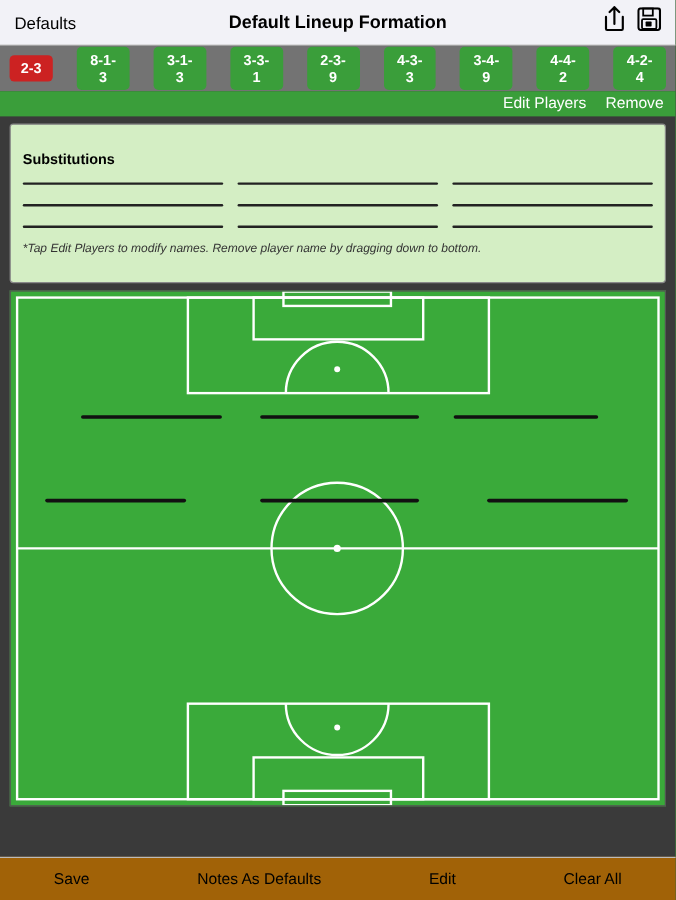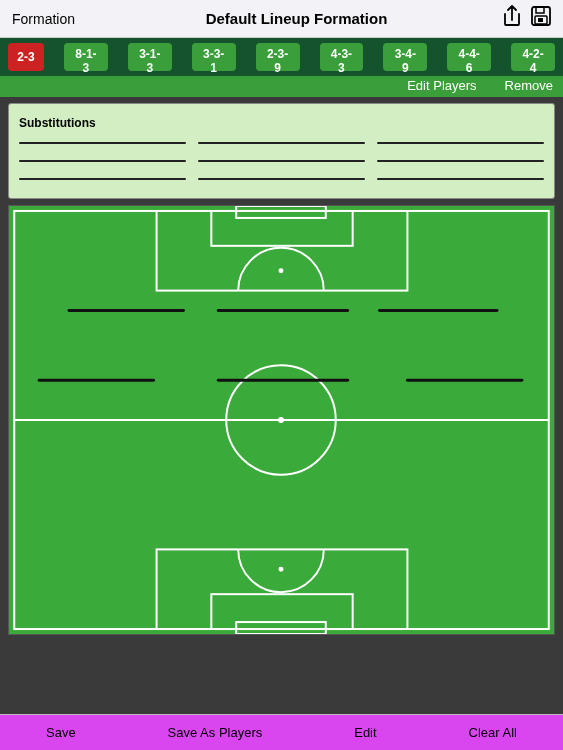--- a/index.html
+++ b/index.html
@@ -21,41 +21,41 @@
       height: 38px;
       border-bottom: 1px solid #ccc;
     }
     .header-title {
       font-size: 15px;
       font-weight: 600;
       color: #000;
       position: absolute;
       left: 50%;
       transform: translateX(-50%);
-      margin-left: 15px;
     }
     .header-left {
       font-size: 14px;
       color: #000;
     }
     .header-icons {
       display: flex;
       gap: 10px;
       align-items: center;
     }
     .header-icon {
       font-size: 18px;
       color: #000;
       cursor: pointer;
     }
 
     
     .tabs-bar {
-      background: #14532d;
-      display: flex;
+      background: #737373;
+      display: flex;
+      align-items: center;
       padding: 5px 8px;
       gap: 20px;
       height: 38px;
     }
     .tab {
       padding: 4px 8px;
       border-radius: 4px;
       font-size: 12px;
       font-weight: 600;
       color: #fff;
@@ -69,36 +69,36 @@
       background: #cc2222;
       color: #fff;
     }
 
     
     .action-row {
       background: #3a9e3a;
       display: flex;
       justify-content: flex-end;
       padding: 2px 10px 4px;
-      gap: 28px;
+      gap: 16px;
     }
     .action-btn {
       font-size: 13px;
       color: #fff;
       cursor: pointer;
       font-weight: 500;
     }
 
     
     .substitutions-box {
       background: #d4eec4;
       border: 1.5px solid #888;
       margin: 6px 8px;
       border-radius: 3px;
-      padding: 12px 10px;
+      padding: 22px 10px;
     }
     .sub-title {
       font-size: 12px;
       font-weight: 700;
       color: #000;
       margin-bottom: 6px;
     }
     .sub-lines {
       display: flex;
       flex-direction: column;
@@ -132,21 +132,21 @@
       overflow: hidden;
     }
 
     .field-svg {
       width: 100%;
       height: 100%;
     }
 
     
     .bottom-bar {
-      background: #d946ef;
+      background: #a16207;
       display: flex;
       justify-content: space-around;
       align-items: center;
       height: 36px;
       border-top: 1px solid #bbb;
       position: absolute;
       bottom: 0;
       left: 0;
       right: 0;
     }
@@ -157,21 +157,21 @@
       font-weight: 500;
       background: none;
       border: none;
       padding: 4px 8px;
     }
   </style>
 </head>
 <body>
 
 <div class="header">
-  <span class="header-left">Formation</span>
+  <span class="header-left">Defaults</span>
   <span class="header-title">Default Lineup Formation</span>
   <div class="header-icons">
     <span class="header-icon">
       <svg width="18" height="22" viewBox="0 0 18 22" fill="none" xmlns="http://www.w3.org/2000/svg">
         <path d="M9 1V15M9 1L5 5M9 1L13 5" stroke="black" stroke-width="1.8" stroke-linecap="round" stroke-linejoin="round"></path>
         <path d="M2 9V19C2 19.55 2.45 20 3 20H15C15.55 20 16 19.55 16 19V9" stroke="black" stroke-width="1.8" stroke-linecap="round"></path>
       </svg>
     </span>
     <span class="header-icon">
       <svg width="20" height="20" viewBox="0 0 20 20" fill="none" xmlns="http://www.w3.org/2000/svg">
@@ -185,21 +185,21 @@
 </div>
 
 <div class="tabs-bar">
   <button class="tab active">2-3</button>
   <button class="tab">8-1-3</button>
   <button class="tab">3-1-3</button>
   <button class="tab">3-3-1</button>
   <button class="tab">2-3-9</button>
   <button class="tab">4-3-3</button>
   <button class="tab">3-4-9</button>
-  <button class="tab">4-4-6</button>
+  <button class="tab">4-4-2</button>
   <button class="tab">4-2-4</button>
 </div>
 
 <div class="action-row">
   <span class="action-btn">Edit Players</span>
   <span class="action-btn">Remove</span>
 </div>
 
 <div class="substitutions-box">
   <div class="sub-title">Substitutions</div>
@@ -213,20 +213,21 @@
       <div class="sub-line"></div>
       <div class="sub-line"></div>
       <div class="sub-line"></div>
     </div>
     <div class="sub-row">
       <div class="sub-line"></div>
       <div class="sub-line"></div>
       <div class="sub-line"></div>
     </div>
   </div>
+  <div class="sub-hint">*Tap Edit Players to modify names.  Remove player name by dragging down to bottom.</div>
 </div>
 
 <div class="field-container">
   <svg class="field-svg" viewBox="0 0 547 430" xmlns="http://www.w3.org/2000/svg">
 
     <rect width="547" height="430" fill="#3aaa3a"></rect>
 
     <rect x="5" y="5" width="537" height="420" fill="none" stroke="white" stroke-width="2"></rect>
 
     <line x1="5" y1="215" x2="542" y2="215" stroke="white" stroke-width="2"></line>
@@ -266,16 +267,16 @@
     <line x1="55" y1="570" x2="200" y2="570" stroke="#111" stroke-width="3" stroke-linecap="round"></line>
     <line x1="370" y1="570" x2="510" y2="570" stroke="#111" stroke-width="3" stroke-linecap="round"></line>
   </svg>
 
   
   
 </div>
 
 <div class="bottom-bar">
   <button class="bottom-btn">Save</button>
-  <button class="bottom-btn">Save As Players</button>
+  <button class="bottom-btn">Notes As Defaults</button>
   <button class="bottom-btn">Edit</button>
   <button class="bottom-btn">Clear All</button>
 </div>
 
 </body></html>

